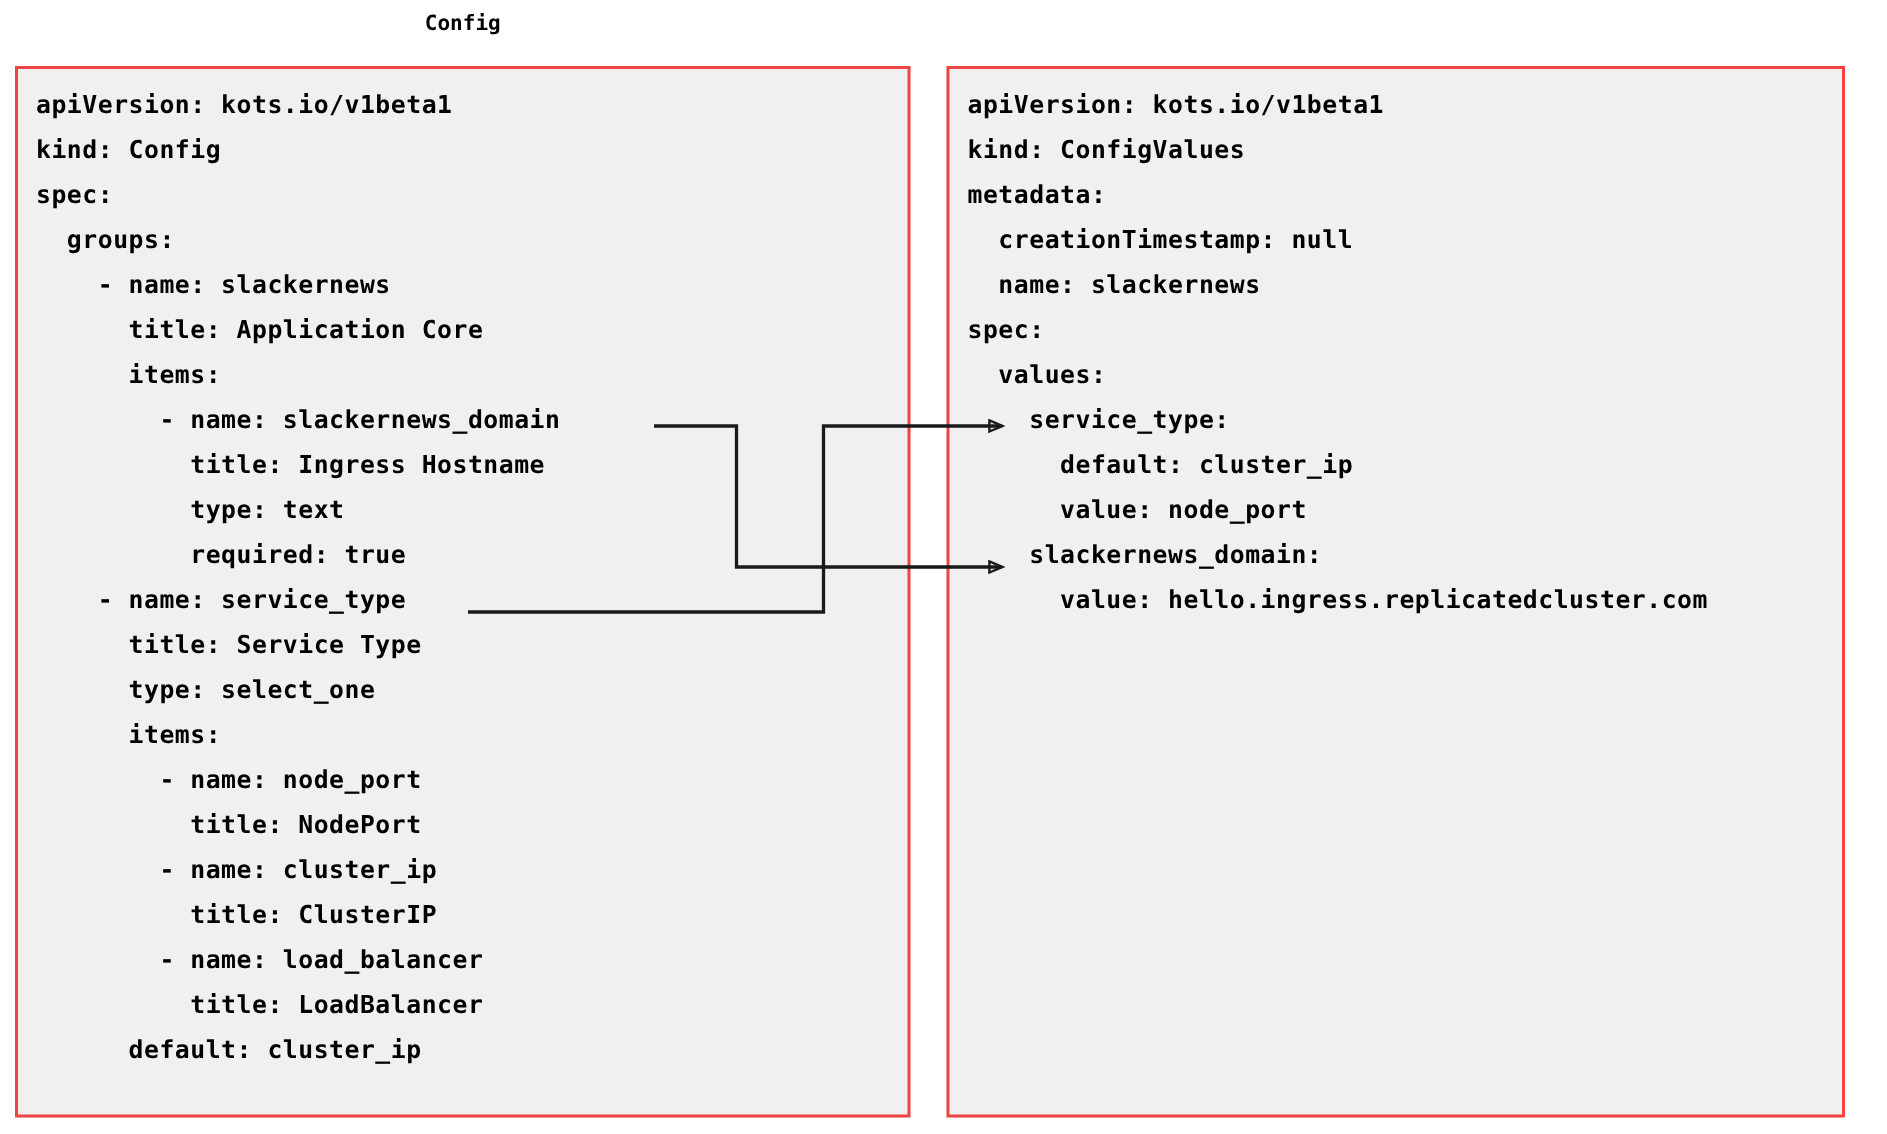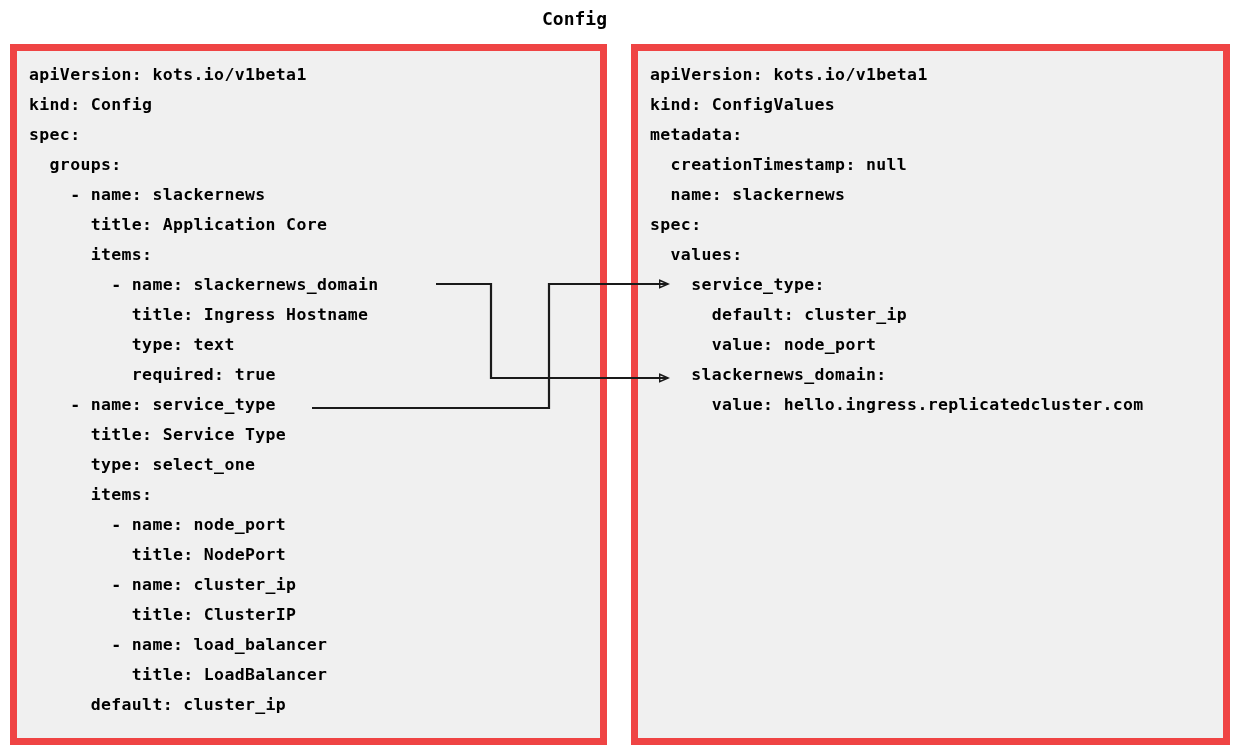--- a/index.html
+++ b/index.html
@@ -9,31 +9,31 @@
     font-family:"DejaVu Sans Mono","Liberation Mono",monospace;
     overflow:hidden;
     position:relative;
   }
   #stage{position:absolute;left:0;top:0;width:1258px;height:756px;}
 
   .panel-title{
     position:absolute;
     font-family:"DejaVu Sans Mono","Liberation Mono",monospace;
     font-weight:bold;
-    font-size:18px;
+    font-size:14px;
     color:#000000;
-    text-align:right;
+    text-align:center;
     white-space:pre;
     letter-spacing:0px;
   }
 
   .panel{
     position:absolute;
     background:#f0f0f0;
-    border:7px solid #ef4444;
+    border:2px solid #ef4444;
     box-sizing:border-box;
   }
 
   .code{
     position:absolute;
     left:12px;
     top:9px;
     margin:0;
     font-family:"DejaVu Sans Mono","Liberation Mono",monospace;
     font-weight:bold;

